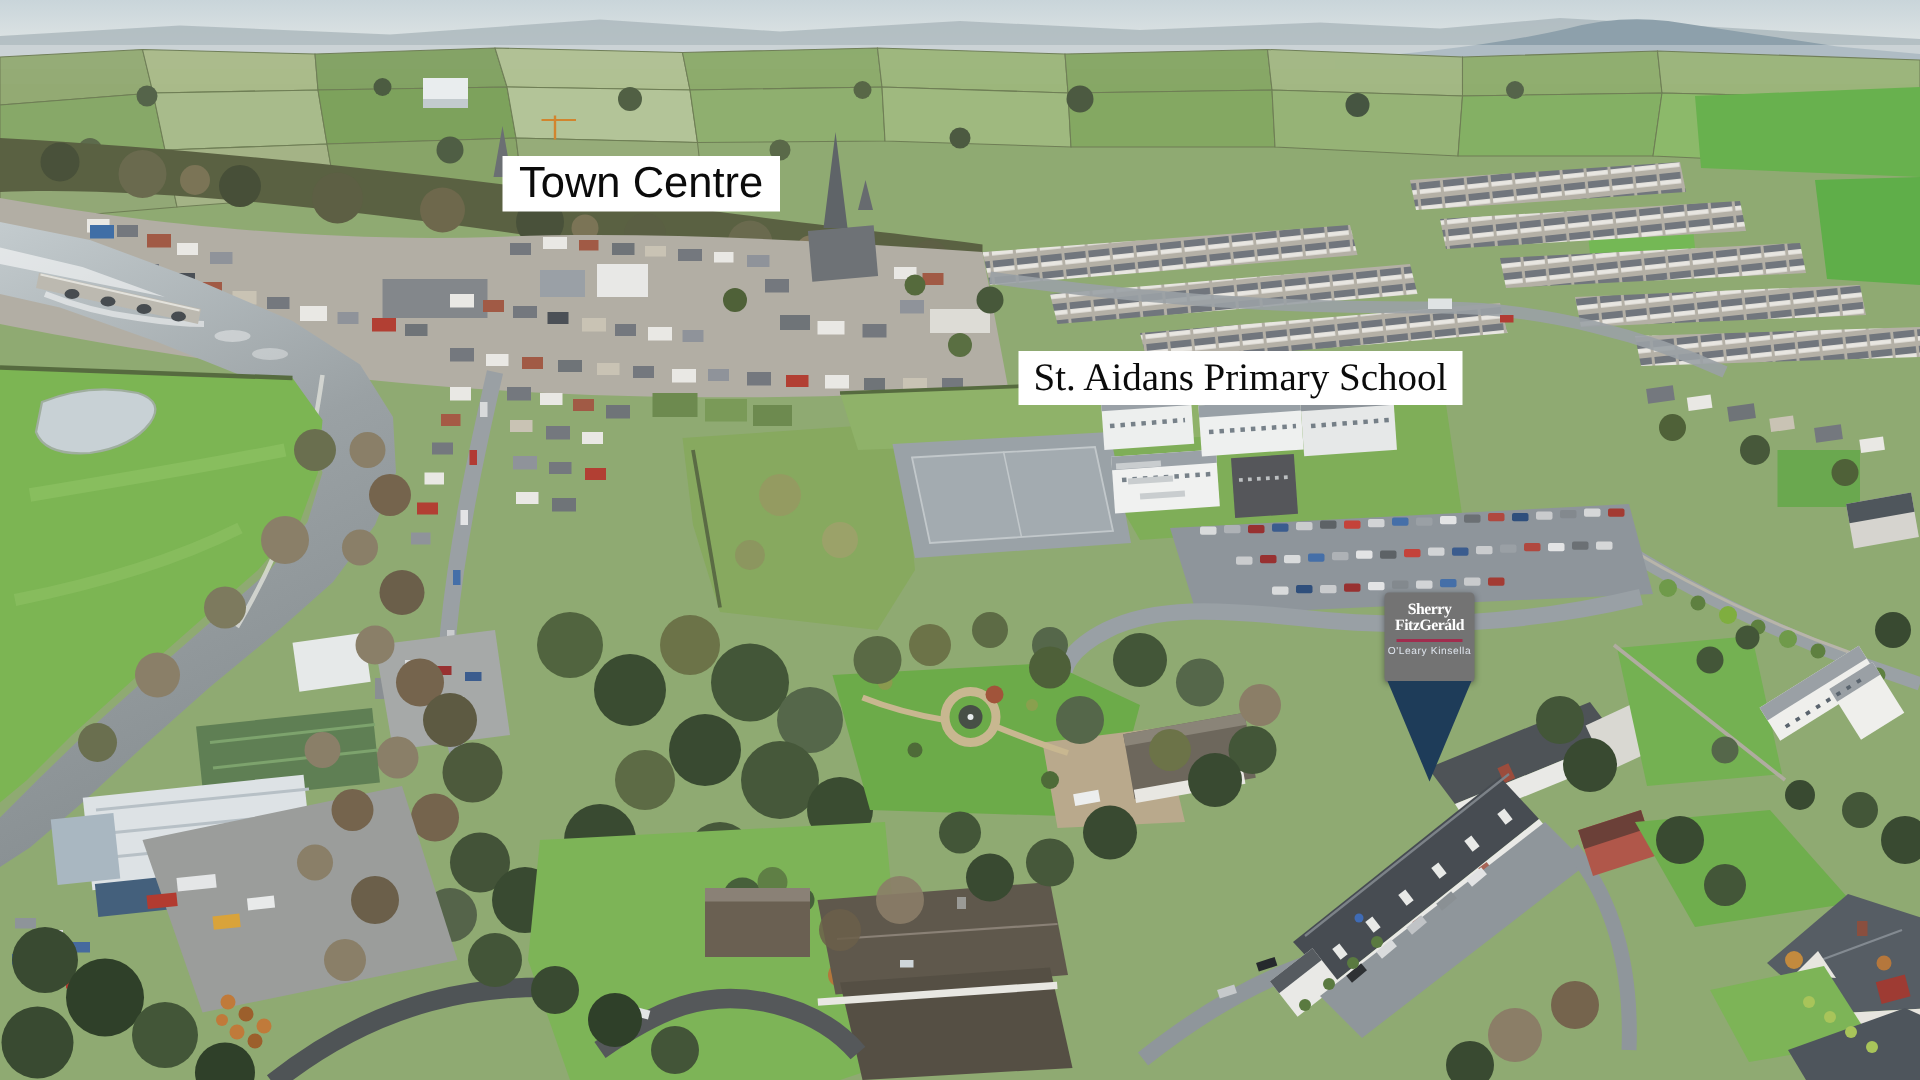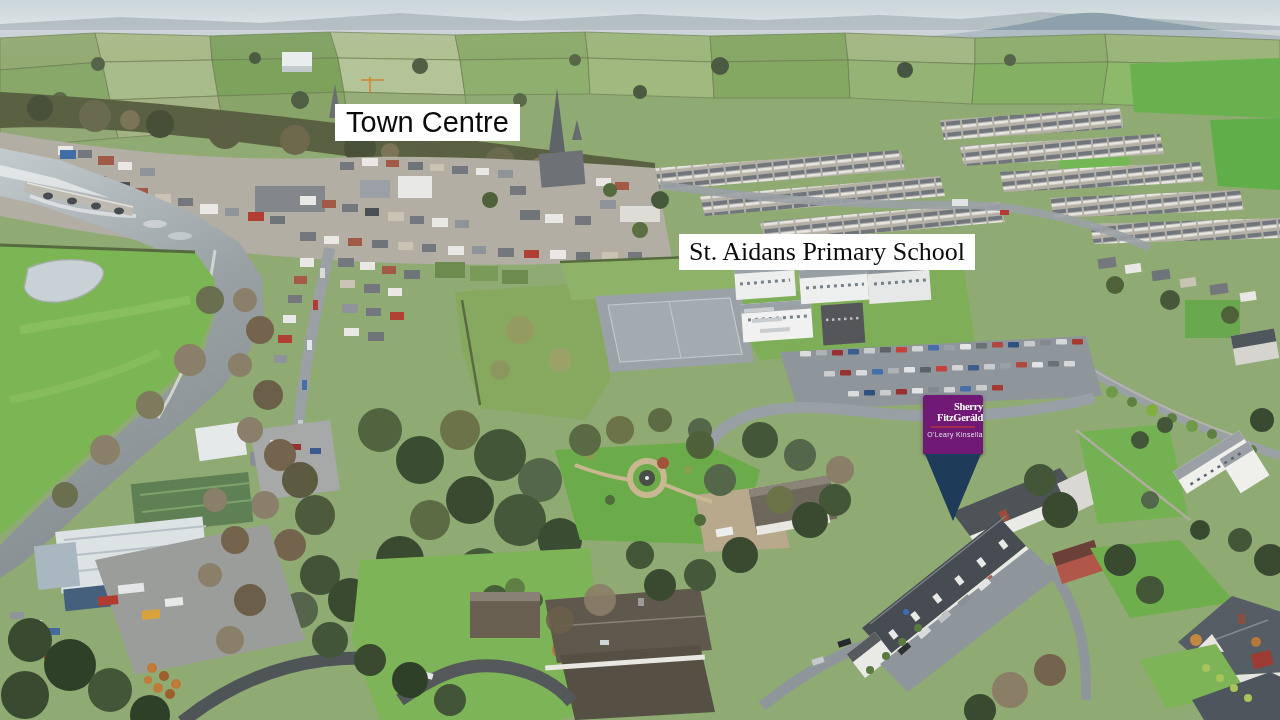--- a/index.html
+++ b/index.html
@@ -4,22 +4,22 @@
 <style>
   html,body{margin:0;padding:0;background:#222;}
   .stage{position:relative;width:1280px;height:720px;overflow:hidden;
          font-family:"Liberation Sans",sans-serif;background:#8faa72;}
   .stage svg{position:absolute;left:0;top:0;display:block;}
   .map-label{position:absolute;background:#ffffff;color:#0b0b0b;white-space:nowrap;
              font-family:"Liberation Sans",sans-serif;font-weight:400;line-height:1.15;}
   #label-town{left:335px;top:104px;font-size:29px;padding:2px 11px;}
   #label-school{left:679px;top:234px;font-size:26px;padding:3px 10px;font-family:Liberation Serif, serif;}
   #marker{position:absolute;left:923px;top:395px;width:60px;text-align:center;}
-  .marker-box{height:60px;background:#701a75;border-radius:3px;box-sizing:border-box;
-              display:flex;flex-direction:column;align-items:flex-end;padding-top:7px;
+  .marker-box{height:60px;background:#737373;border-radius:3px;box-sizing:border-box;
+              display:flex;flex-direction:column;align-items:center;padding-top:7px;
               box-shadow:0 1px 4px rgba(0,0,0,.35);}
   .marker-brand{font-family:"Liberation Serif",serif;font-weight:700;color:#ffffff;
                 font-size:10.5px;line-height:10.5px;letter-spacing:-0.3px;}
   .marker-divider{width:44px;height:2px;background:#a12c4e;margin:3px auto 3px;}
   .marker-agency{font-size:6.8px;letter-spacing:0.4px;color:#dfe5ee;}
   .marker-tip{width:0;height:0;margin:-1px auto 0;
               border-left:28px solid transparent;border-right:28px solid transparent;
               border-top:67px solid #1e3c59;}
 </style>
 </head>

